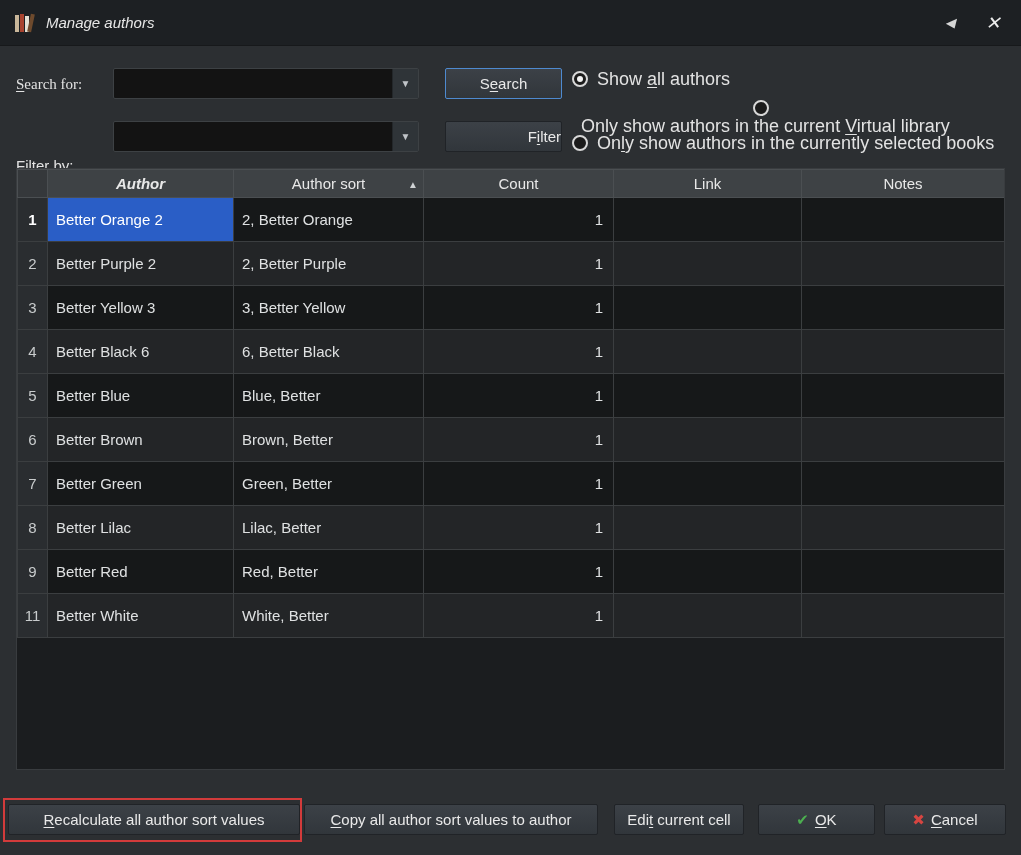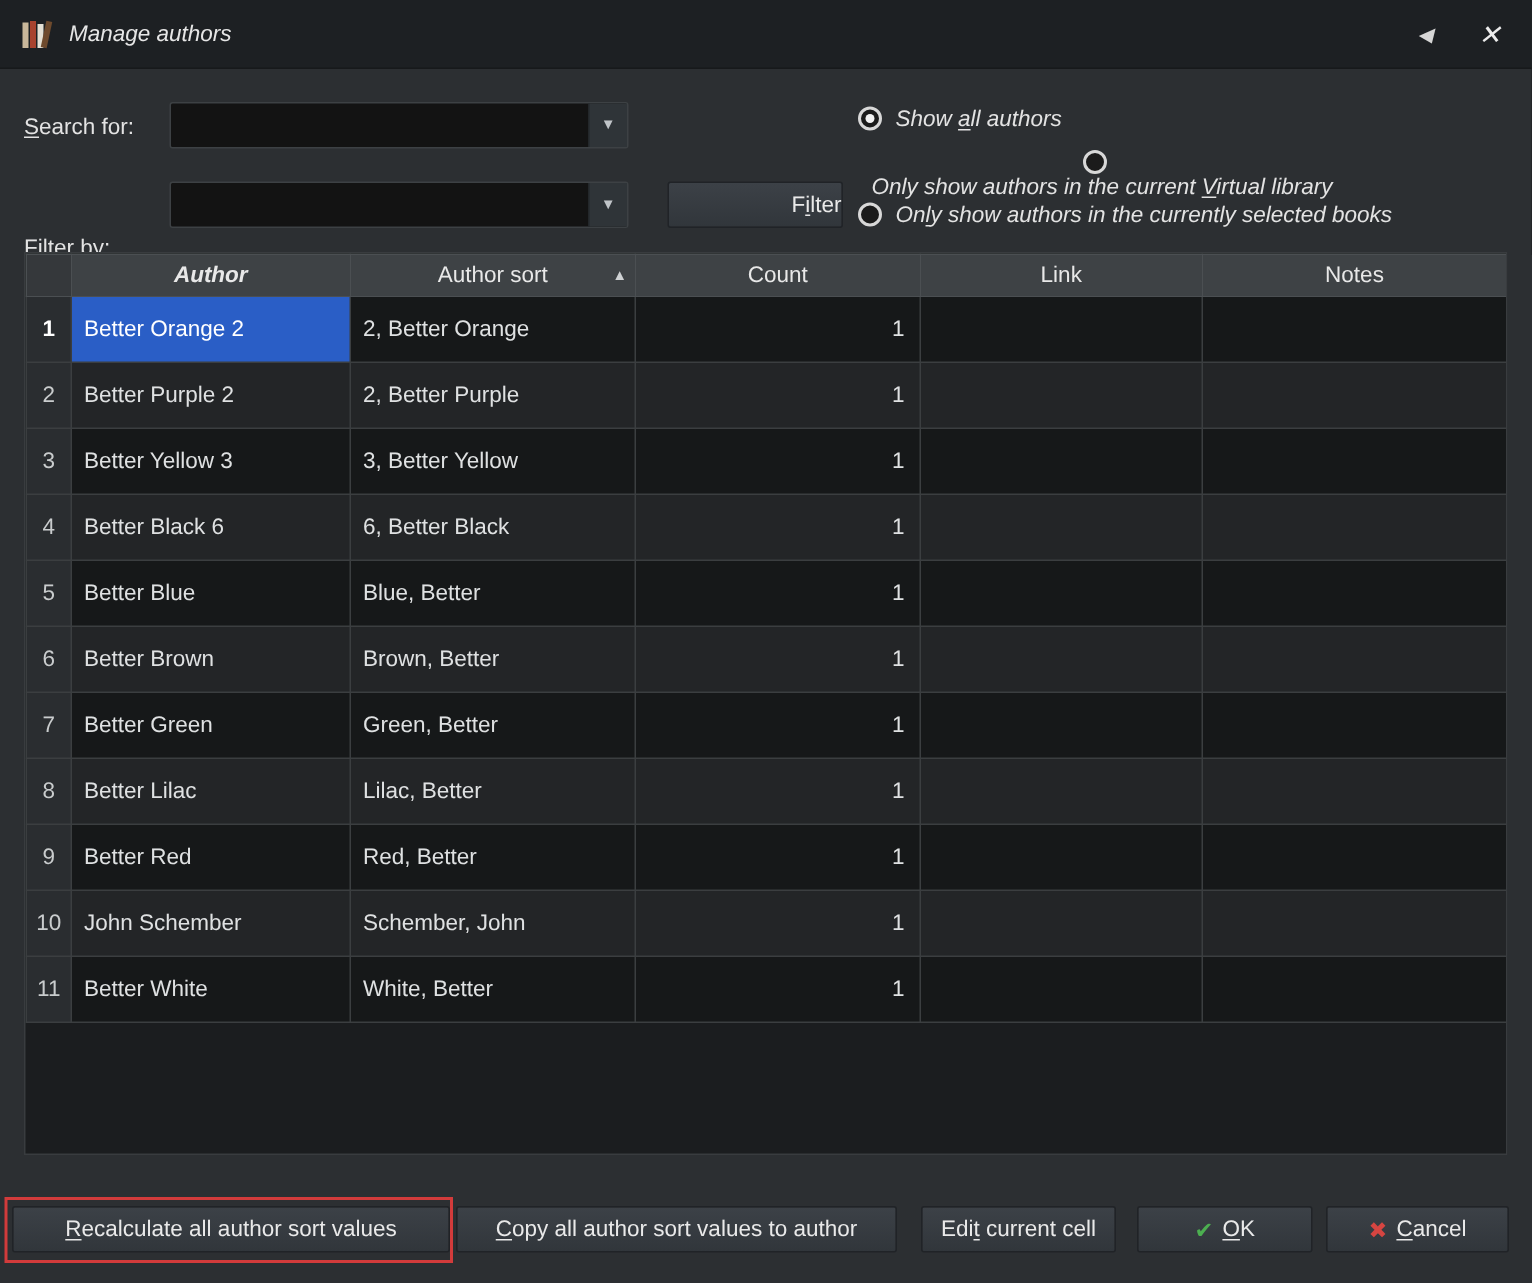--- a/index.html
+++ b/index.html
@@ -55,21 +55,21 @@
   .btn.default { border-color:#4e8ad0; }
 
   .radio { position:absolute; height:22px; display:flex; align-items:center; }
   .rb {
     width:16px; height:16px; border:2px solid #d8d8d8; border-radius:50%;
     background:#1b1b1b; position:relative; flex:0 0 auto;
   }
   .rb.checked::after {
     content:""; position:absolute; inset:3px; border-radius:50%; background:#f2f2f2;
   }
-  .rlabel { margin-left:9px; font-size:15px; color:#e3e3e3; white-space:nowrap;font-style:italic; }
+  .rlabel { margin-left:9px; font-size:18px; color:#e3e3e3; white-space:nowrap; }
 
   
   .table-wrap {
     position:absolute; left:16px; top:168px; width:989px; height:602px;
     background:#1b1d1f; border:1px solid #393c3f; overflow:hidden;
   }
   table { border-collapse:collapse; table-layout:fixed; width:987px; }
   th {
     height:28px; background:#3e4245; border:1px solid #4b4f52;
     font-size:15px; font-weight:normal; color:#e8e8e8; position:relative;
@@ -111,29 +111,32 @@
       <rect x="8" y="4" width="4" height="18" fill="#a8432f"></rect>
       <rect x="13" y="6" width="4" height="16" fill="#e4e0d4"></rect>
       <rect x="17" y="4" width="4" height="18" fill="#6e4a2d" transform="rotate(12 19 13)"></rect>
     </svg>
     <span class="win-title">Manage authors</span>
     <span class="tb-spacer"></span>
     <span class="tb-arrow">◀</span>
     <span class="tb-close">✕</span>
   </div>
 
-  <span class="lbl" style="left:16px; top:76px;"><span></span><span class="mn">S</span><span>earch for:</span></span>
+  <span class="lbl" style="left:16px; top:76px;font-family:Liberation Serif, serif;"><span></span><span class="mn">S</span><span>earch for:</span></span>
 
   <div class="combo" style="left:113px; top:68px; width:306px;">
     <input value="" style="">
     <div class="dd">
         <span>▼</span>
       </div>
   </div>
 
+  <div class="btn default" style="left:445px; top:68px; width:117px;">
+      <span><span>S</span><span class="mn">e</span><span>arch</span></span>
+    </div>
 
   <span class="lbl" style="left:16px; top:129px;margin-top:28px;"><span></span><span class="mn">F</span><span>ilter by:</span></span>
 
   <div class="combo" style="left:113px; top:121px; width:306px;">
     <input value="" style="">
     <div class="dd">
         <span>▼</span>
       </div>
   </div>
 
@@ -241,28 +244,20 @@
         </tr>
         <tr>
           <td class="rownum">9</td>
           <td>Better Red</td>
           <td>Red, Better</td>
           <td class="c-count">1</td>
           <td></td>
           <td></td>
         </tr>
         <tr>
-          <td class="rownum">10</td>
-          <td>John Schember</td>
-          <td>Schember, John</td>
-          <td class="c-count">1</td>
-          <td></td>
-          <td></td>
-        </tr>
-        <tr>
           <td class="rownum">11</td>
           <td>Better White</td>
           <td>White, Better</td>
           <td class="c-count">1</td>
           <td></td>
           <td></td>
         </tr>
       </tbody>
     </table>
   </div>

